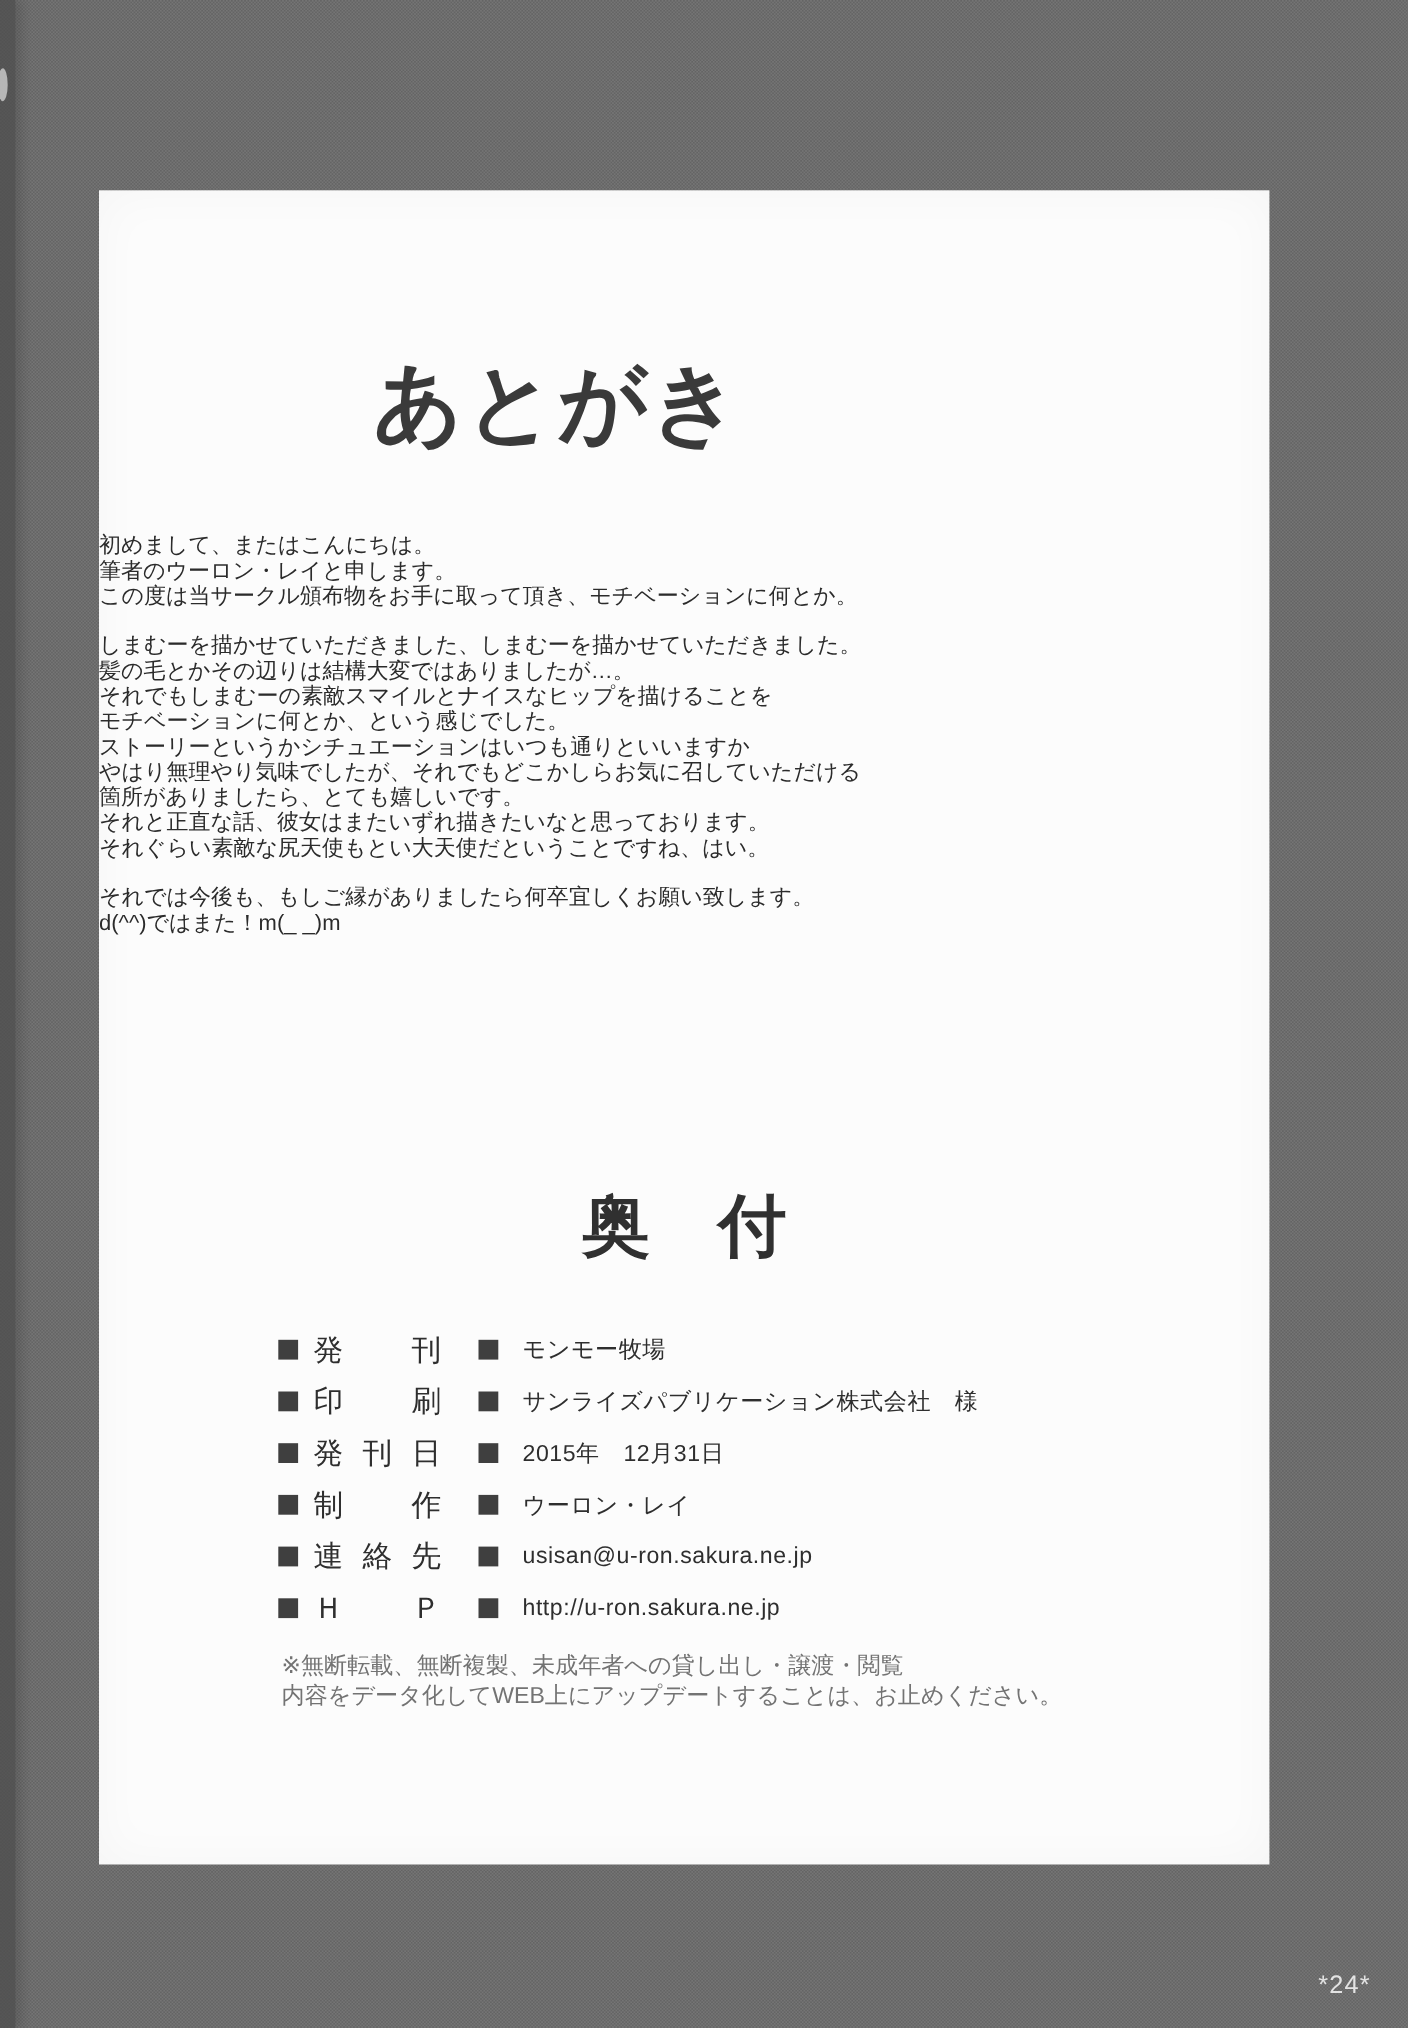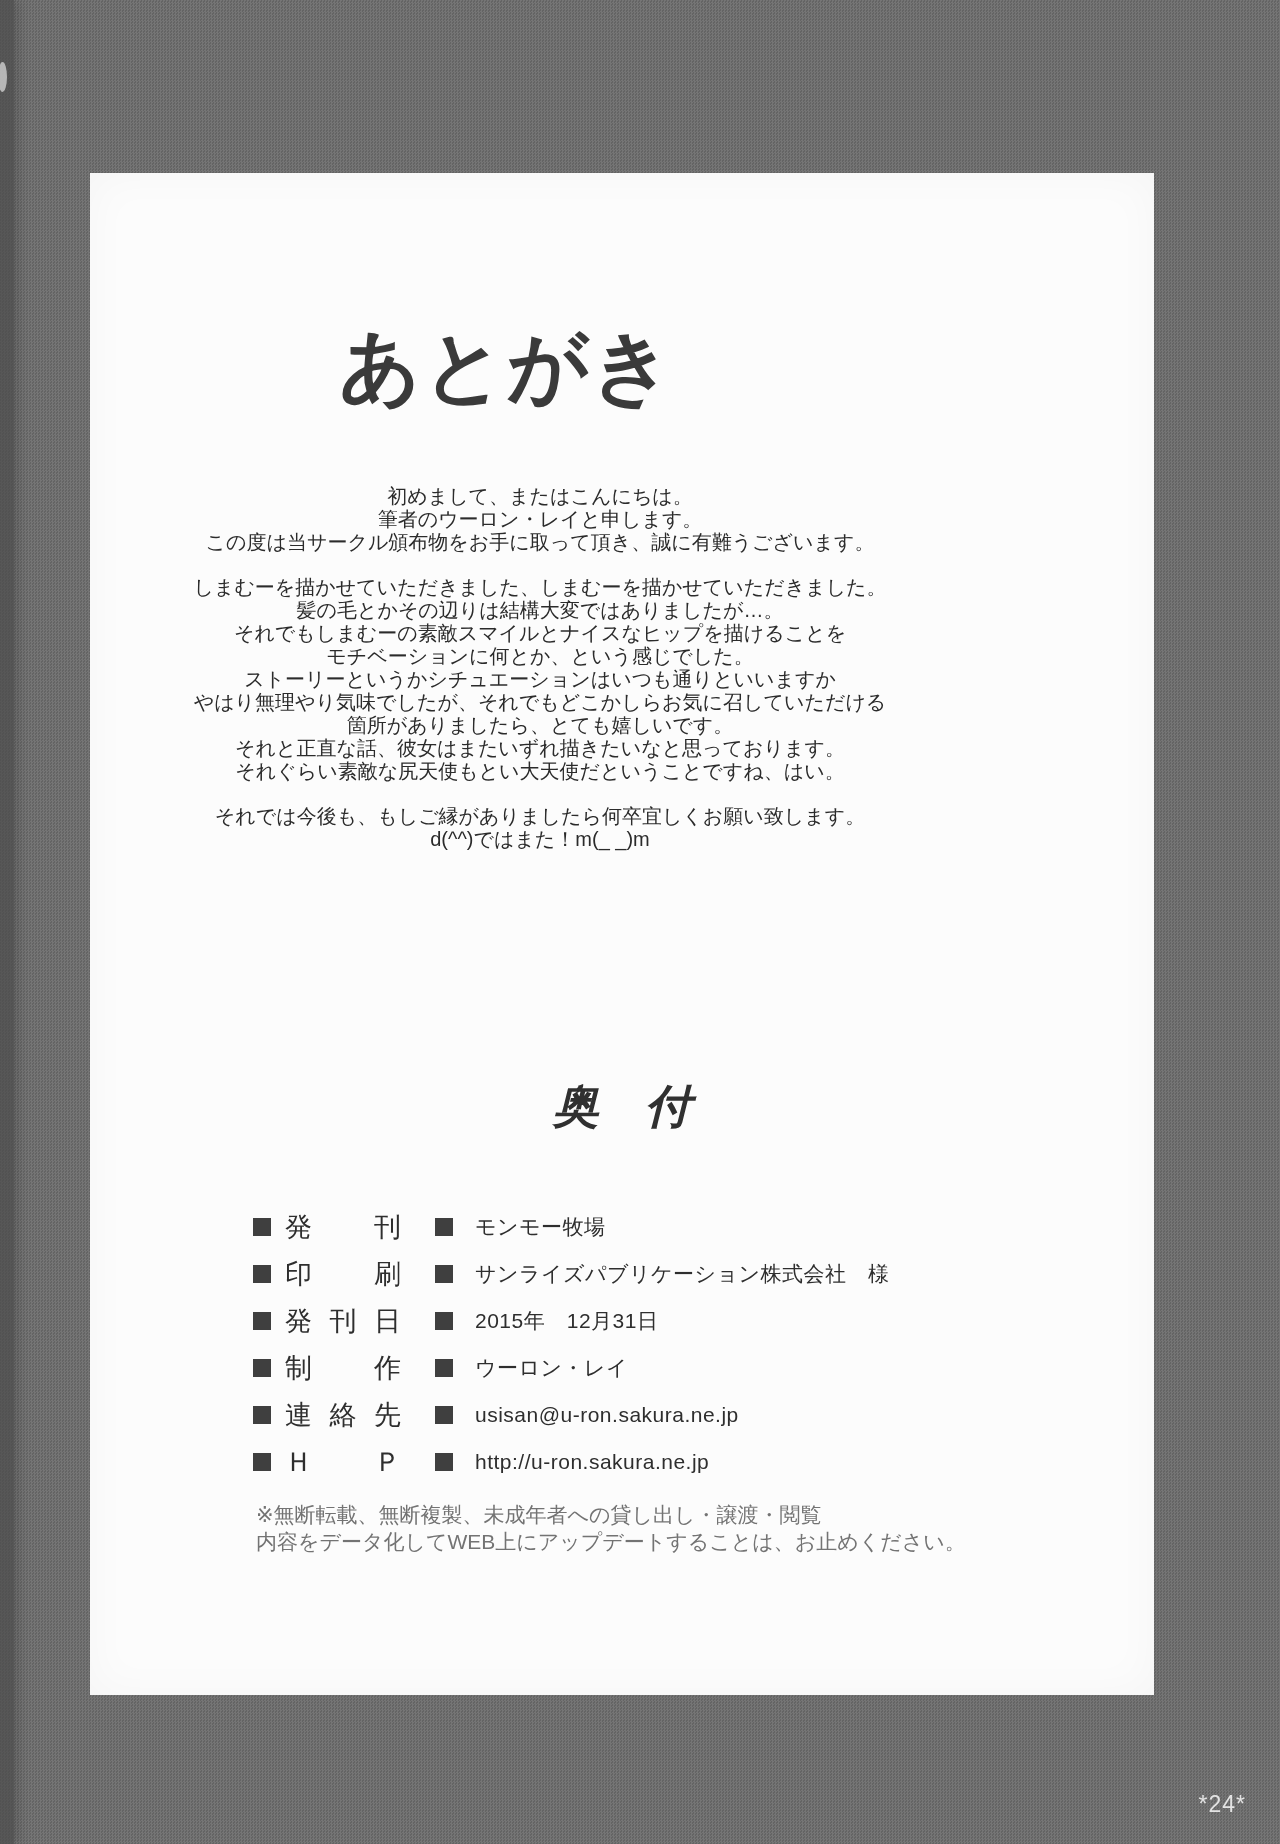--- a/index.html
+++ b/index.html
@@ -31,31 +31,30 @@
     box-shadow:inset 0 0 45px rgba(0,0,0,.03);
   }
   .afterword-title{
     position:absolute;left:67px;top:150px;width:700px;margin:0;
     text-align:center;
     font-size:80px;line-height:1.1;font-weight:700;
     letter-spacing:2px;color:#3a3a3a;
   }
   .body-text{
     position:absolute;left:0;top:312px;width:900px;
-    text-align:center;
+    text-align:left;
     font-size:20px;line-height:23px;color:#2b2b2b;
   }
   .para{margin:0 0 22px 0;padding:0;}
   .line{display:block;white-space:nowrap;}
   .colophon-title{
     position:absolute;left:0;top:908px;width:100%;margin:0;
     text-align:center;
-    font-size:46px;line-height:1.1;font-weight:600;
+    font-size:62px;line-height:1.1;font-weight:600;
     color:#303030;
-    font-style:italic;
   }
   .colophon-rows{
     position:absolute;left:163px;top:1030px;width:760px;
     color:#2e2e2e;
   }
   .crow{
     display:flex;align-items:center;height:47px;
   }
   .sq{
     width:18px;height:18px;background:#3f3f3f;
@@ -89,21 +88,21 @@
   <div class="speck"></div>
 
   <div class="sheet">
 
     <h1 class="afterword-title">あとがき</h1>
 
     <div class="body-text">
       <p class="para">
         <span class="line">初めまして、またはこんにちは。</span>
         <span class="line">筆者のウーロン・レイと申します。</span>
-        <span class="line">この度は当サークル頒布物をお手に取って頂き、誠に有難うございます。</span>
+        <span class="line">この度は当サークル頒布物をお手に取って頂き、モチベーションに何とか。</span>
       </p>
       <p class="para">
         <span class="line">しまむーを描かせていただきました、しまむーを描かせていただきました。</span>
         <span class="line">髪の毛とかその辺りは結構大変ではありましたが…。</span>
         <span class="line">それでもしまむーの素敵スマイルとナイスなヒップを描けることを</span>
         <span class="line">モチベーションに何とか、という感じでした。</span>
         <span class="line">ストーリーというかシチュエーションはいつも通りといいますか</span>
         <span class="line">やはり無理やり気味でしたが、それでもどこかしらお気に召していただける</span>
         <span class="line">箇所がありましたら、とても嬉しいです。</span>
         <span class="line">それと正直な話、彼女はまたいずれ描きたいなと思っております。</span>

